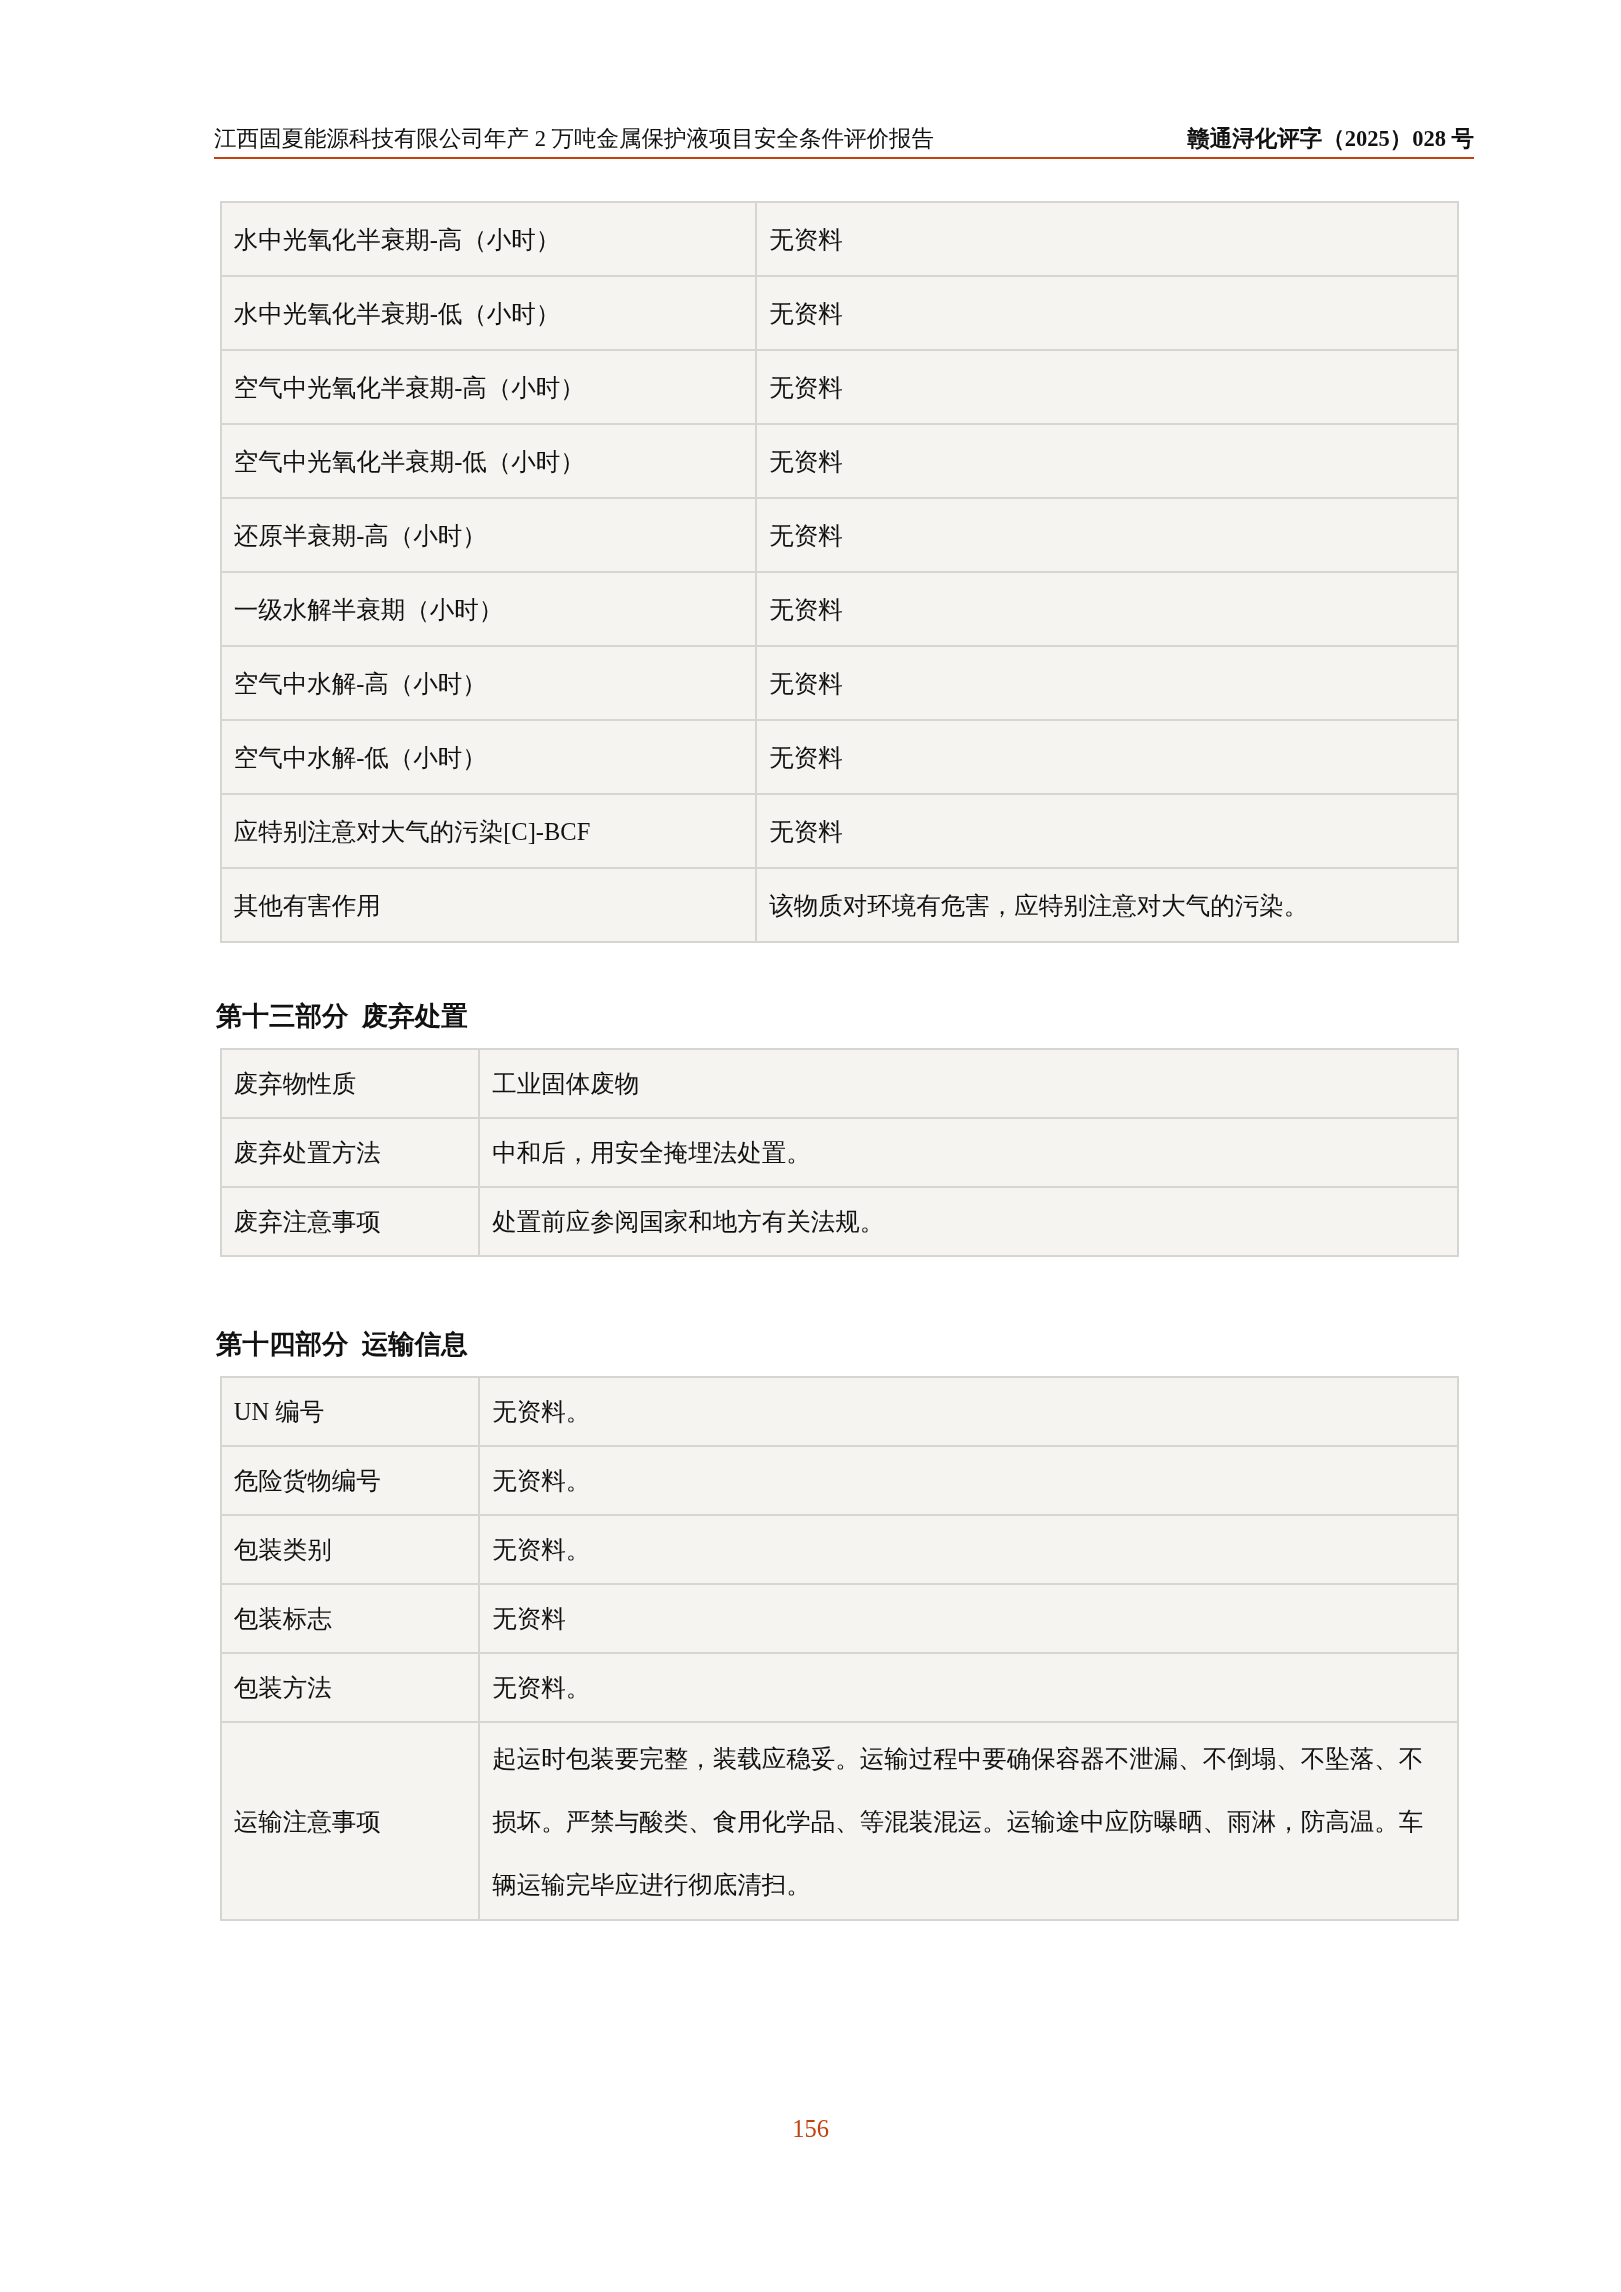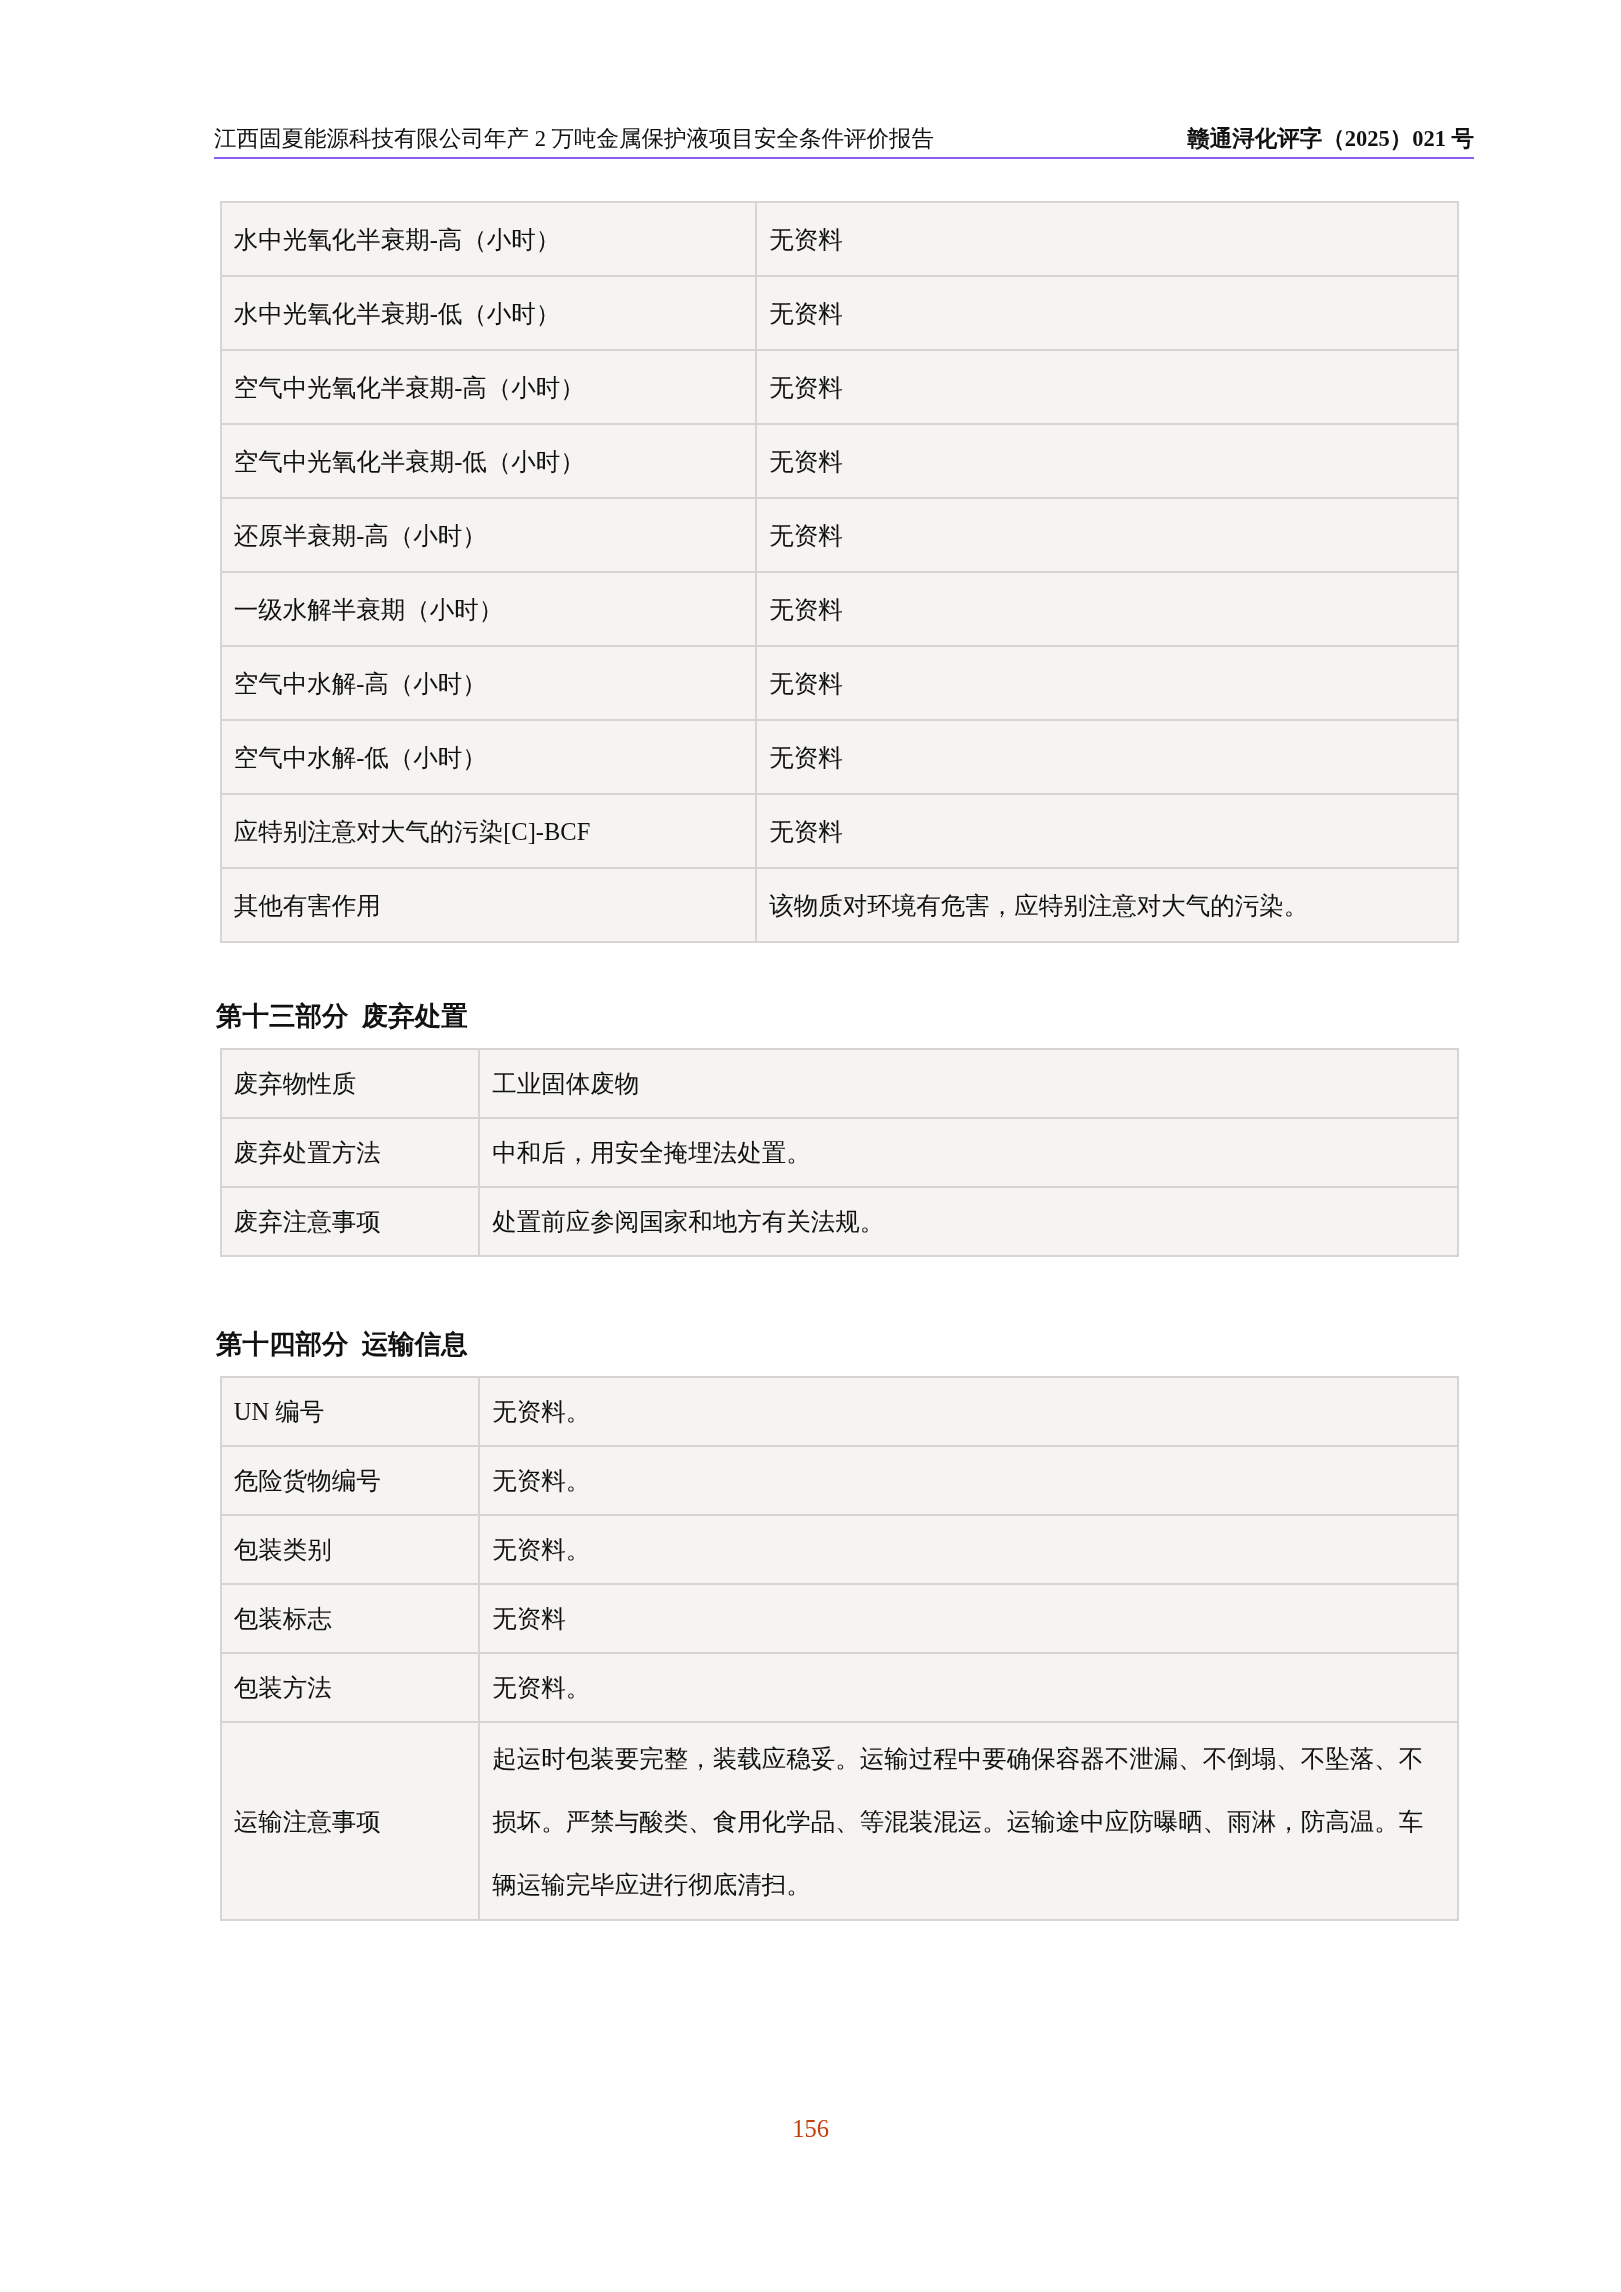--- a/index.html
+++ b/index.html
@@ -7,21 +7,21 @@
     width:1621px;height:2293px;
     font-family:"Liberation Serif","DejaVu Serif",serif;
     color:#111;
   }
   .page{position:relative;width:1621px;height:2293px;overflow:hidden;background:#ffffff;}
   .content{padding:125px 147px 0 214px;}
 
   
   .doc-header{
     display:flex;justify-content:space-between;align-items:flex-end;
-    border-bottom:2px solid #8b5cf6;
+    border-bottom:2px solid #c2410c;
     padding-bottom:4.9px;
     font-size:22.5px;line-height:27.4px;white-space:pre;
   }
   .doc-header .hdr-left{font-weight:normal;}
   .doc-header .hdr-right{font-weight:bold;}
 
   
   table.data-table{
     border-collapse:collapse;
     margin-left:5.9px;
@@ -58,21 +58,21 @@
   }
 </style>
 </head>
 <body>
 
 <div class="page">
   <div class="content">
 
     <div class="doc-header">
       <span class="hdr-left">江西固夏能源科技有限公司年产 2 万吨金属保护液项目安全条件评价报告</span>
-      <span class="hdr-right">赣通浔化评字（2025）021 号</span>
+      <span class="hdr-right">赣通浔化评字（2025）028 号</span>
     </div>
 
     <div class="gap-t1"></div>
 
     <table class="data-table t1">
       <tbody>
         <tr>
           <td class="c-label">水中光氧化半衰期-高（小时）</td>
           <td class="c-value">无资料</td>
         </tr>

